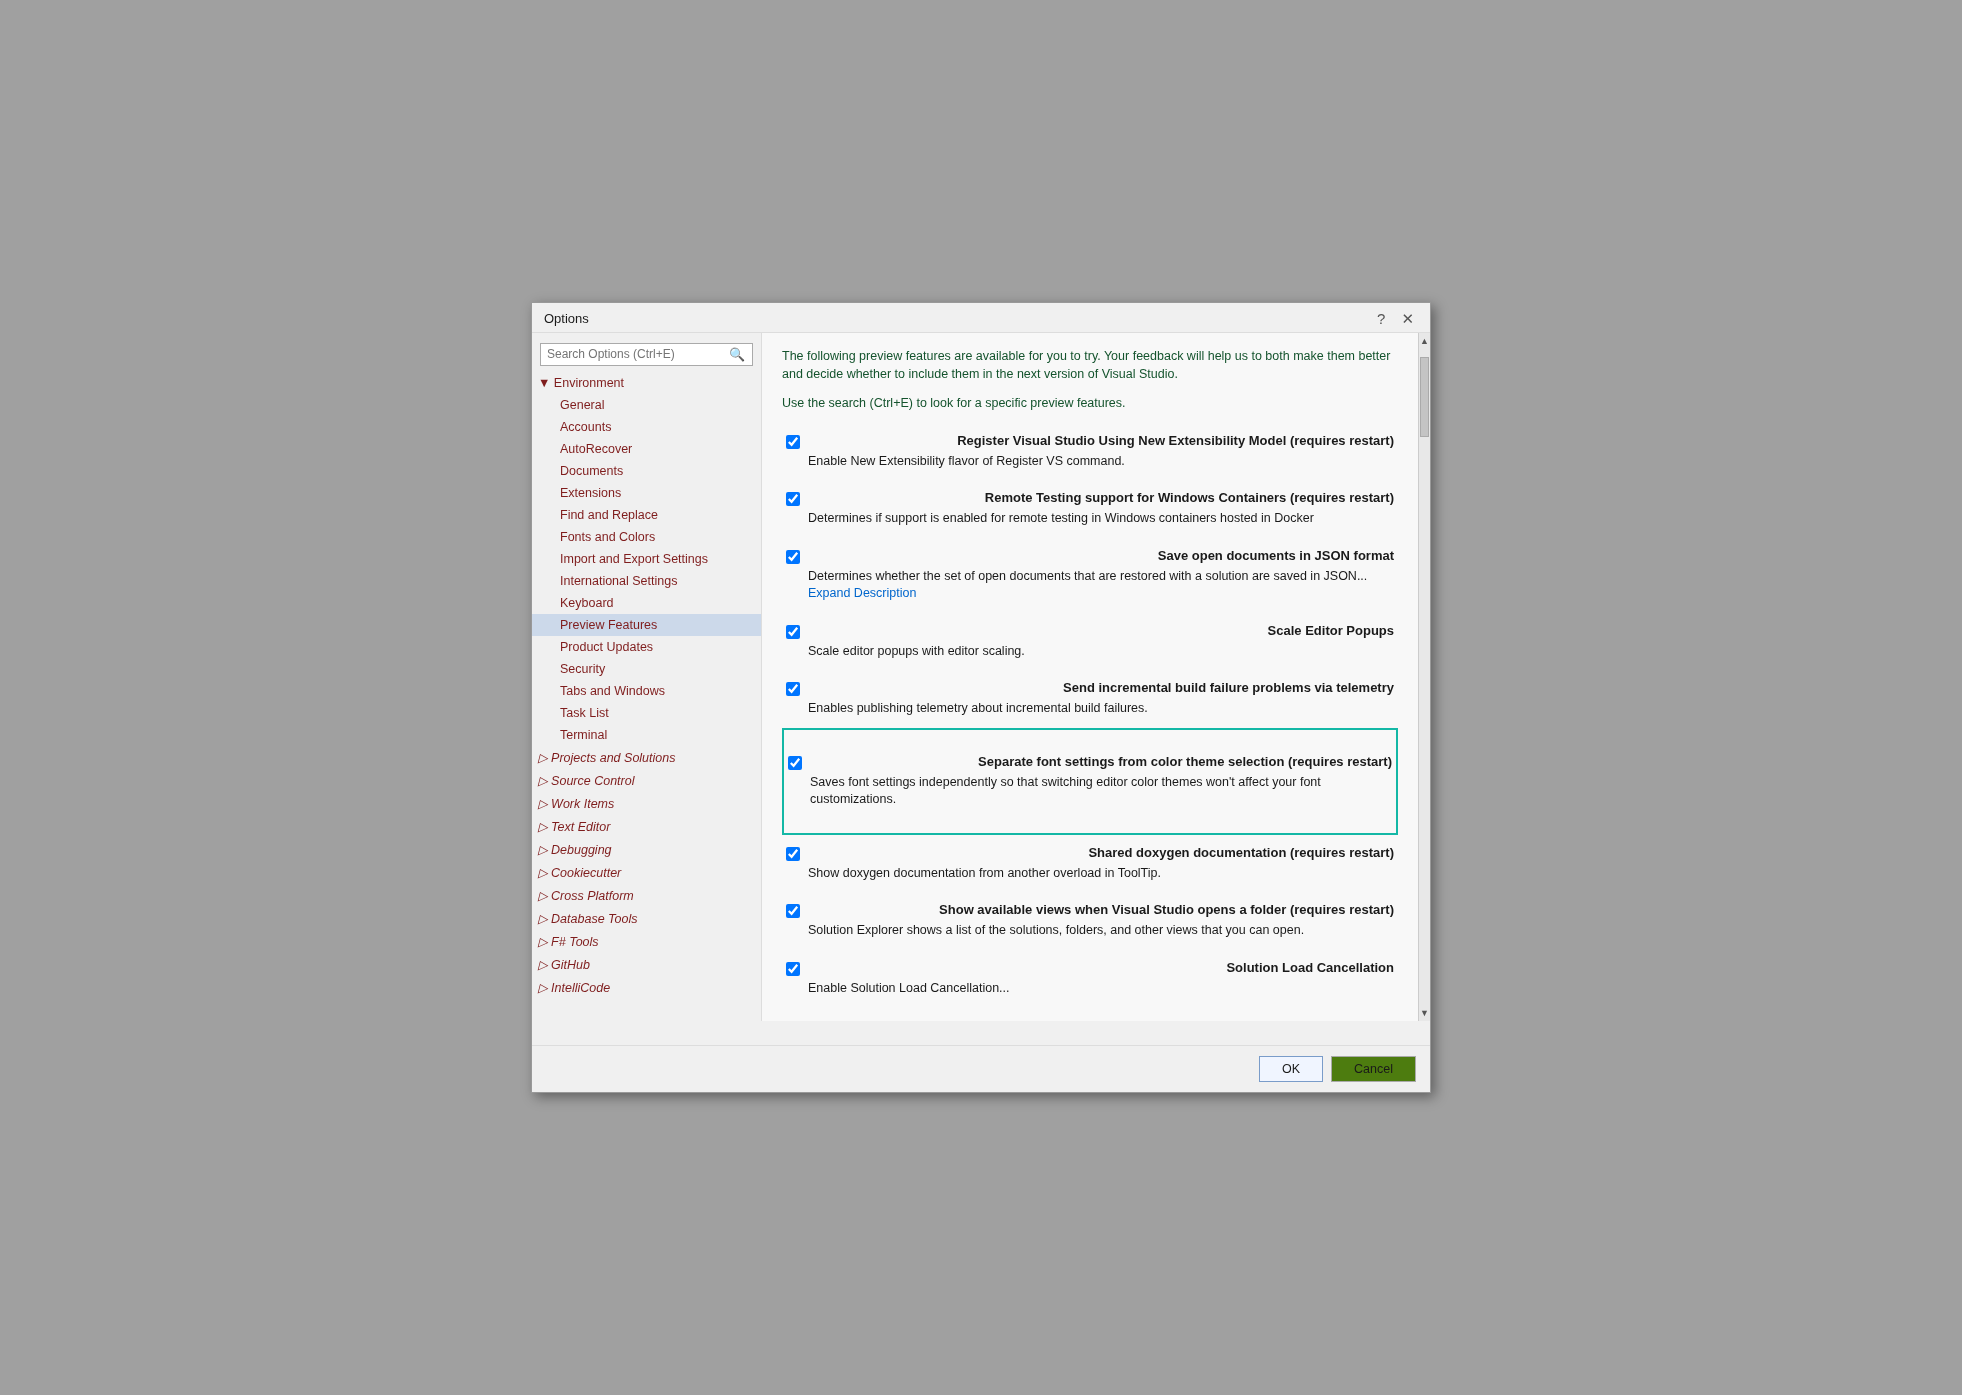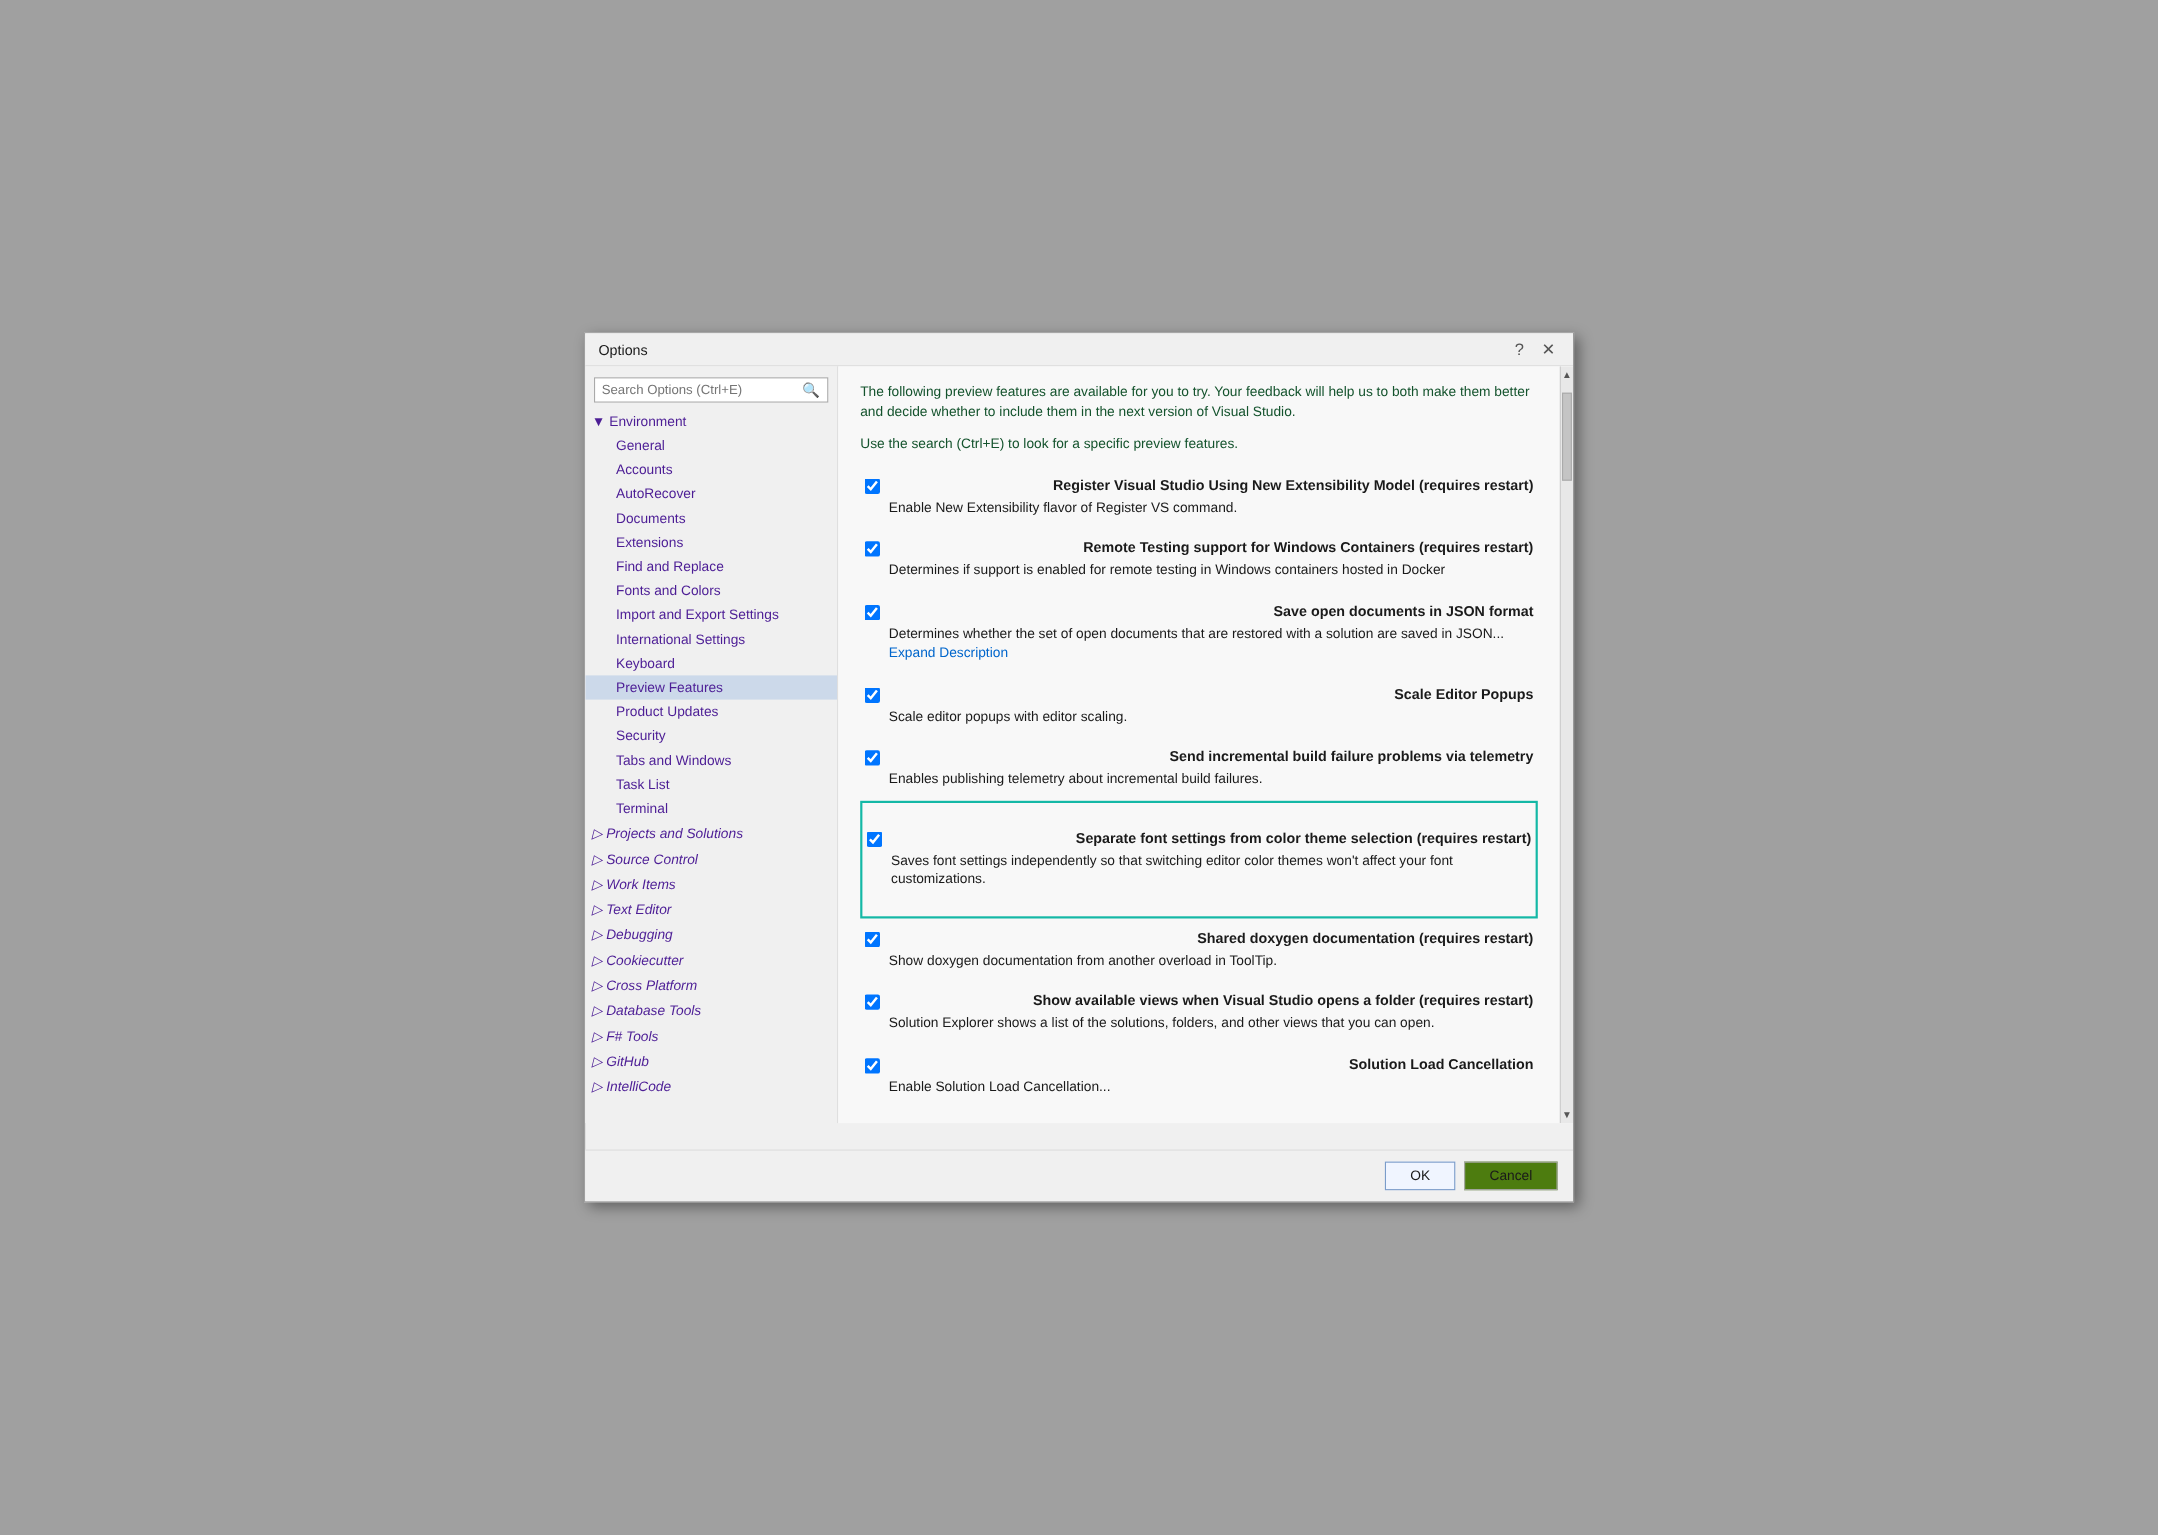--- a/index.html
+++ b/index.html
@@ -79,21 +79,21 @@
     }
     .search-icon { color: #555; font-size: 13px; }
     .tree-container {
       flex: 1;
       overflow-y: auto;
       overflow-x: hidden;
     }
     .tree-item {
       padding: 4px 8px 4px 14px;
       cursor: pointer;
-      color: #4c1d95;
+      color: #7f1d1d;
       font-size: 12.5px;
       white-space: nowrap;
     }
     .tree-item.selected { background: #ccd9ea; }
     .tree-item.root {
       font-weight: 400;
       padding-left: 6px;
     }
     .tree-item.child { padding-left: 28px; }
     .tree-item.collapsed { padding-left: 6px; font-style: italic; }

